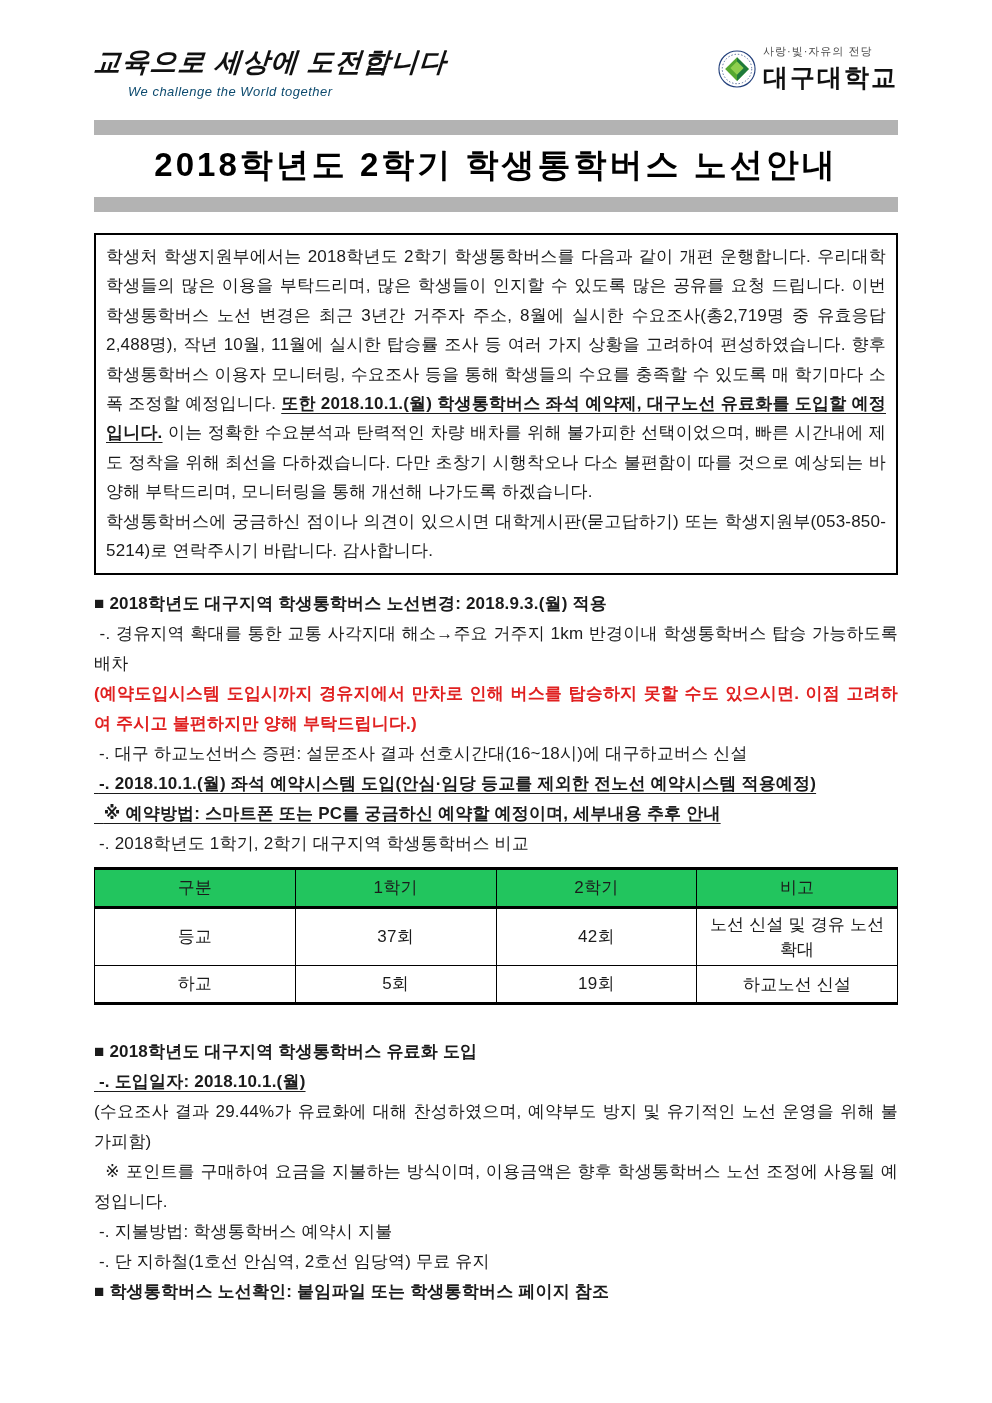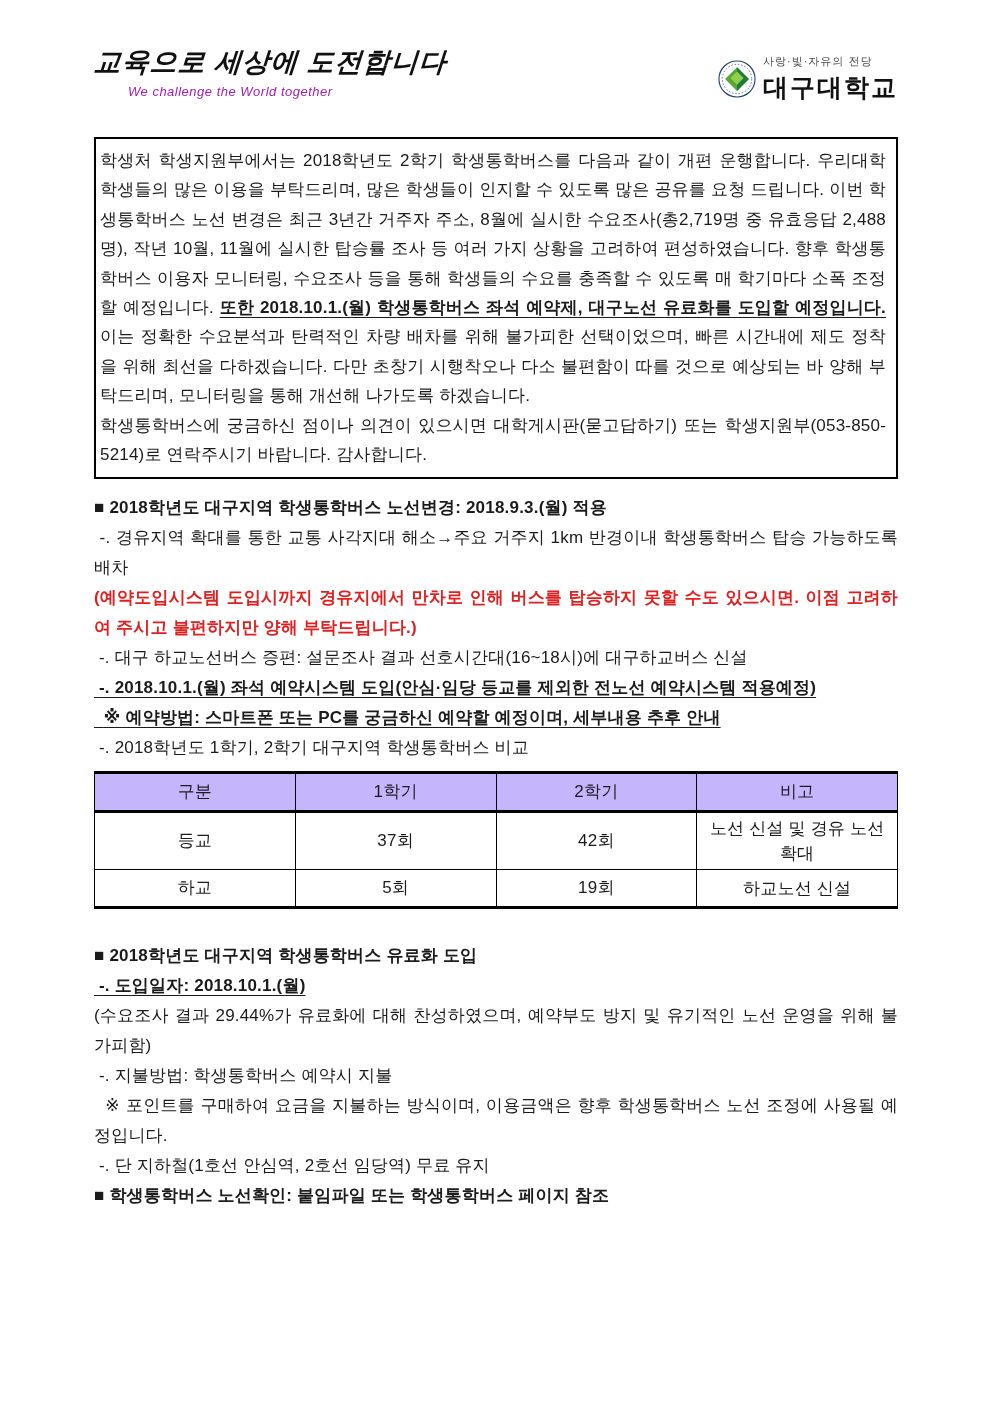--- a/index.html
+++ b/index.html
@@ -11,37 +11,37 @@
     padding:44px 94px 0 94px;
   }
 
   
   .masthead{ display:flex; justify-content:space-between; align-items:flex-start; height:72px; }
   .slogan-kr{
     font-size:27px; font-weight:bold; letter-spacing:1px;
     font-style:italic; transform:skewX(-4deg); color:#111;
   }
   .slogan-en{
-    font-size:13px; color:#a21caf; margin:4px 0 0 34px; font-style:italic; letter-spacing:0.5px;
+    font-size:13px; color:#0c4a6e; margin:4px 0 0 34px; font-style:italic; letter-spacing:0.5px;
   }
-  .univ-logo{ display:flex; align-items:center; gap:7px; margin-top:10px; }
+  .univ-logo{ display:flex; align-items:center; gap:7px; }
   .univ-text .motto{ font-size:11px; color:#4a4a4a; letter-spacing:1px; margin-bottom:2px; }
   .univ-text .name{ font-size:25px; font-weight:bold; color:#111; letter-spacing:2px;font-family:Liberation Serif, serif; }
 
   
   .title-block{ margin-top:4px; }
   .title-bar{ height:15px; background:#b3b3b3; }
   .doc-title{
     text-align:center; font-size:33px; font-weight:bold; letter-spacing:3px;
     color:#000; padding:8px 0 9px 0;
   }
 
   
   .notice-box{
-    margin-top:21px; border:2px solid #000; padding:7px 10px 8px 4px;
+    margin-top:21px; border:2px solid #000; padding:7px 10px 8px 10px;
     font-size:17px; line-height:29.4px; letter-spacing:0.2px;
   }
   .notice-box p.justify{ text-align:justify; }
   .notice-box p.center{ text-align:center; }
   .em-bold{ font-weight:bold; text-decoration:underline; text-underline-offset:4px; }
 
   
   .sec{ font-size:17px; line-height:30px; }
   .sec-gap1{ margin-top:14px; }
   .sec-gap2{ margin-top:32px; }
@@ -52,21 +52,21 @@
 
   
   table.compare{
     width:100%; border-collapse:collapse; margin-top:8px;
     font-size:17px; table-layout:fixed;
   }
   table.compare th, table.compare td{
     border:1px solid #000; text-align:center; padding:3px 6px; letter-spacing:0.2px;
   }
   table.compare th{
-    background:#c4b5fd; font-weight:normal; height:33px;
+    background:#22c55e; font-weight:normal; height:33px;
     border-top:3px solid #000; border-bottom:3px solid #000;
   }
   table.compare tr.r1 td{ height:57px; }
   table.compare tr.r2 td{ height:33px; border-bottom:3px solid #000; }
   td.remark{ line-height:25px; }
 
   
   .emblem{ width:38px; height:38px; }
 </style>
 </head>
@@ -87,20 +87,25 @@
         <polygon points="20,7.5 32.5,20 20,32.5" fill="#1f7a3c"></polygon>
         <polygon points="20,12 27,19 20,26 13,19" fill="#8fce4e"></polygon>
       </svg>
       <div class="univ-text">
         <div class="motto">사랑·빛·자유의 전당</div>
         <div class="name">대구대학교</div>
       </div>
     </div>
   </header>
 
+  <div class="title-block">
+    <div class="title-bar"></div>
+    <div class="doc-title">2018학년도 2학기 학생통학버스 노선안내</div>
+    <div class="title-bar"></div>
+  </div>
 
   <div class="notice-box">
     <p class="justify"><span>학생처 학생지원부에서는 2018학년도 2학기 학생통학버스를 다음과 같이 개편 운행합니다. 우리대학 학생들의 많은 이용을 부탁드리며, 많은 학생들이 인지할 수 있도록 많은 공유를 요청 드립니다. 이번 학생통학버스 노선 변경은 최근 3년간 거주자 주소, 8월에 실시한 수요조사(총2,719명 중 유효응답 2,488명), 작년 10월, 11월에 실시한 탑승률 조사 등 여러 가지 상황을 고려하여 편성하였습니다. 향후 학생통학버스 이용자 모니터링, 수요조사 등을 통해 학생들의 수요를 충족할 수 있도록 매 학기마다 소폭 조정할 예정입니다. </span><span class="em-bold">또한 2018.10.1.(월) 학생통학버스 좌석 예약제, 대구노선 유료화를 도입할 예정입니다.</span><span> 이는 정확한 수요분석과 탄력적인 차량 배차를 위해 불가피한 선택이었으며, 빠른 시간내에 제도 정착을 위해 최선을 다하겠습니다. 다만 초창기 시행착오나 다소 불편함이 따를 것으로 예상되는 바 양해 부탁드리며, 모니터링을 통해 개선해 나가도록 하겠습니다.</span></p>
     <p class="justify">학생통학버스에 궁금하신 점이나 의견이 있으시면 대학게시판(묻고답하기) 또는 학생지원부(053-850-5214)로 연락주시기 바랍니다. 감사합니다.</p>
   </div>
 
   <section class="sec sec-gap1">
     <div class="heading">■ 2018학년도 대구지역 학생통학버스 노선변경: 2018.9.3.(월) 적용</div>
     <div class="line"> -. 경유지역 확대를 통한 교통 사각지대 해소→주요 거주지 1km 반경이내 학생통학버스 탑승 가능하도록 배차</div>
     <div class="line warning">(예약도입시스템 도입시까지 경유지에서 만차로 인해 버스를 탑승하지 못할 수도 있으시면. 이점 고려하여 주시고 불편하지만 양해 부탁드립니다.)</div>
@@ -132,22 +137,22 @@
           <td class="remark">하교노선 신설</td>
         </tr>
       </tbody>
     </table>
   </section>
 
   <section class="sec sec-gap2">
     <div class="heading">■ 2018학년도 대구지역 학생통학버스 유료화 도입</div>
     <div class="line bold-underline"> -. 도입일자: 2018.10.1.(월)</div>
     <div class="line">(수요조사 결과 29.44%가 유료화에 대해 찬성하였으며, 예약부도 방지 및 유기적인 노선 운영을 위해 불가피함)</div>
+    <div class="line">  ※ 포인트를 구매하여 요금을 지불하는 방식이며, 이용금액은 향후 학생통학버스 노선 조정에 사용될 예정입니다.</div>
     <div class="line"> -. 지불방법: 학생통학버스 예약시 지불</div>
-    <div class="line">  ※ 포인트를 구매하여 요금을 지불하는 방식이며, 이용금액은 향후 학생통학버스 노선 조정에 사용될 예정입니다.</div>
     <div class="line"> -. 단 지하철(1호선 안심역, 2호선 임당역) 무료 유지</div>
   </section>
 
   <section class="sec">
     <div class="heading">■ 학생통학버스 노선확인: 붙임파일 또는 학생통학버스 페이지 참조</div>
   </section>
 
 </div>
 
 </body></html>

